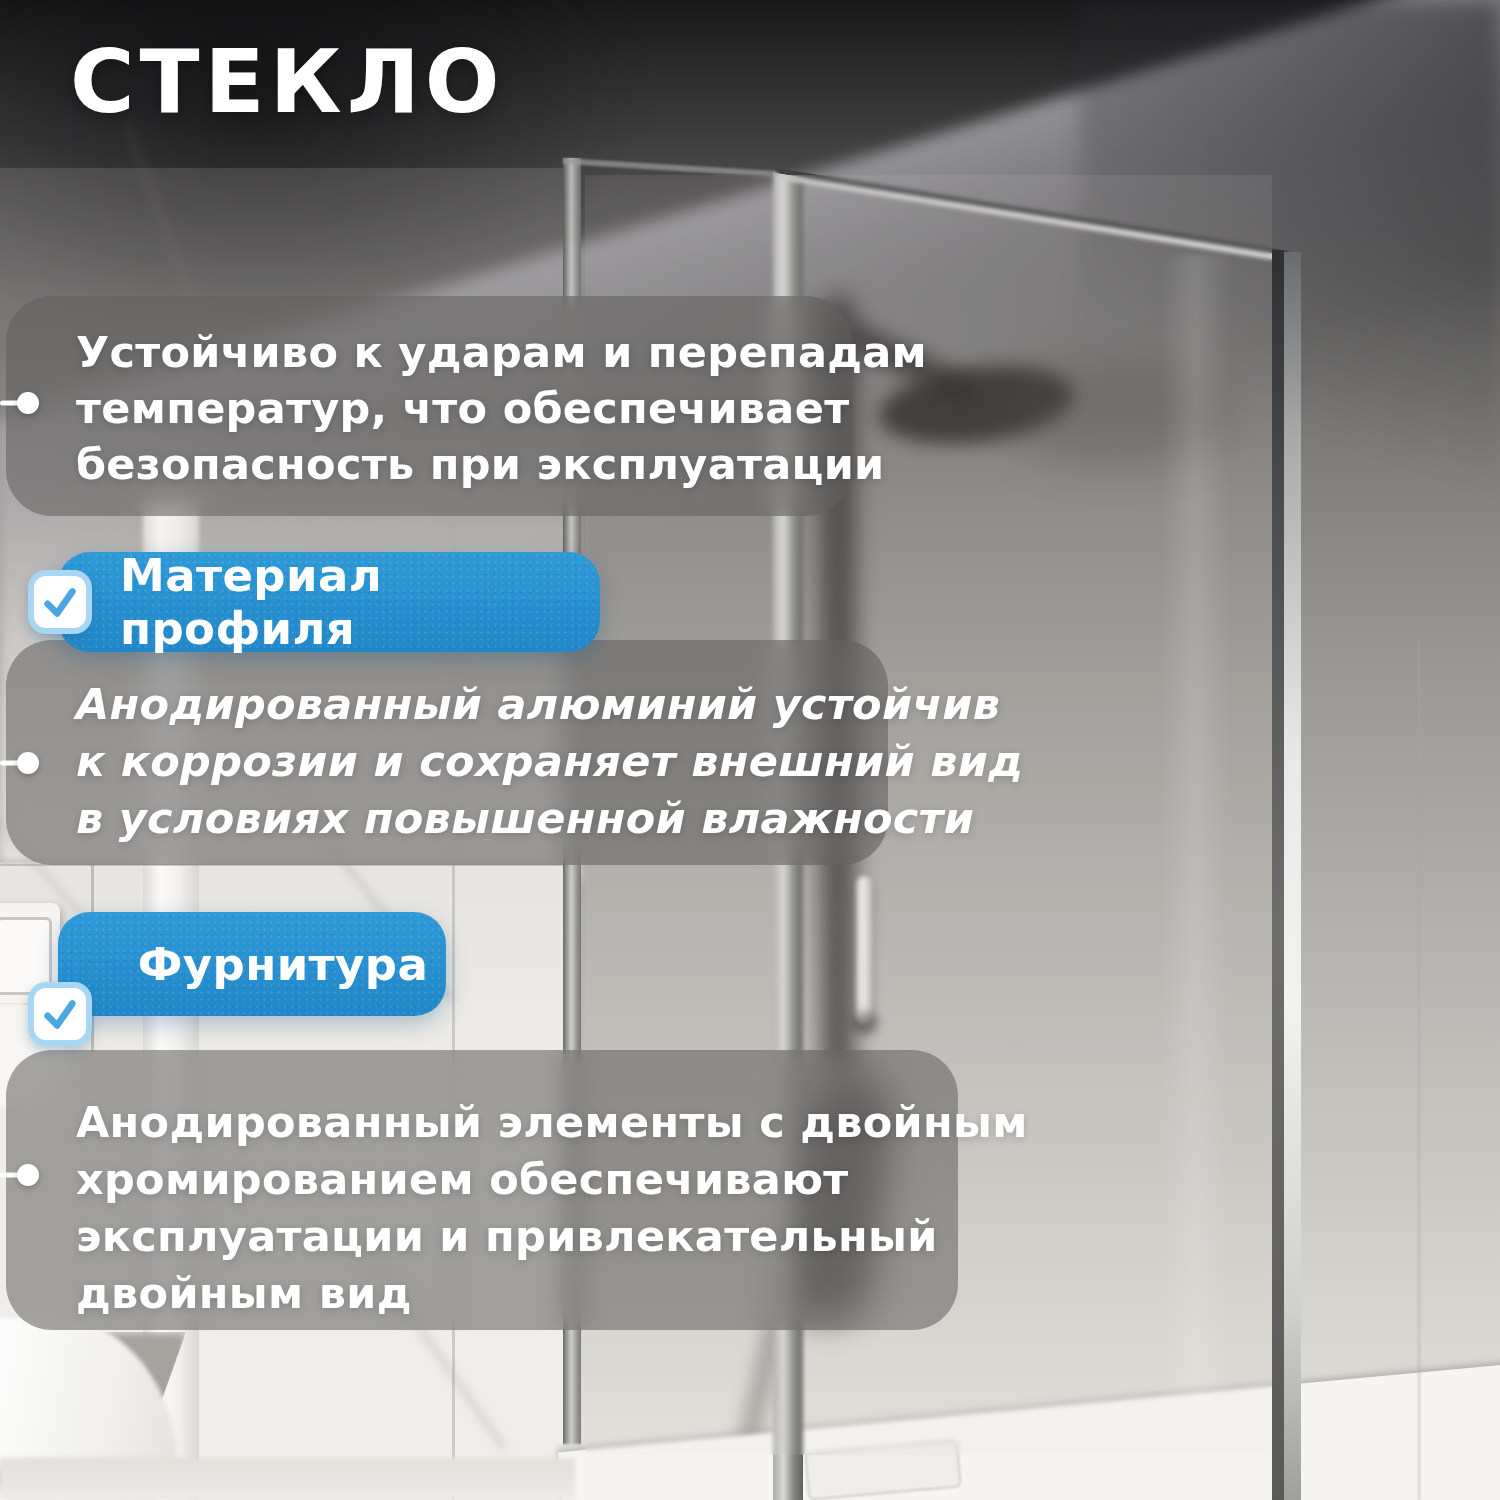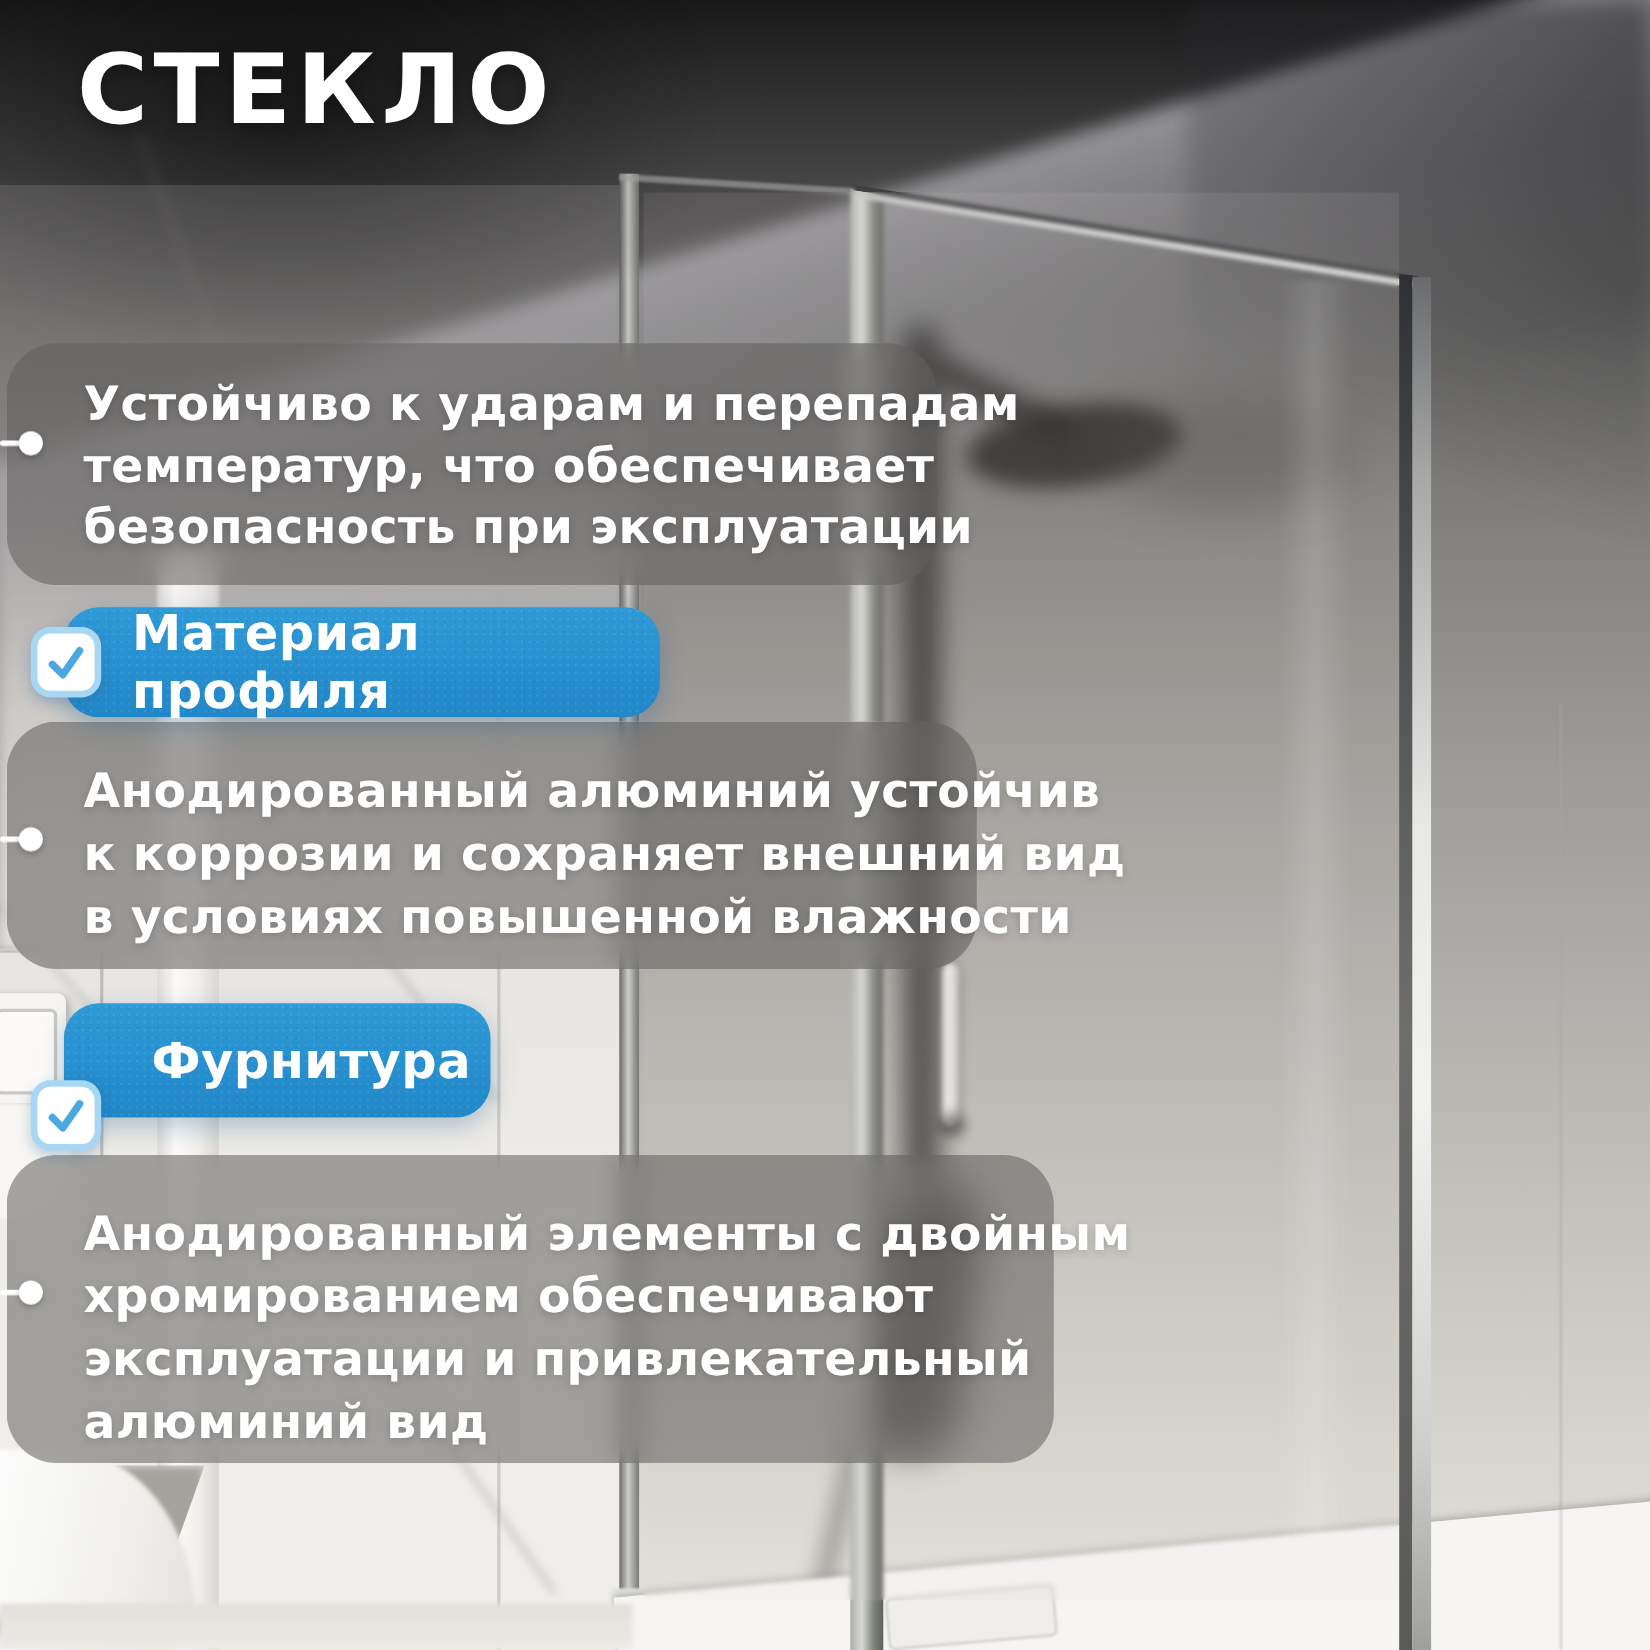--- a/index.html
+++ b/index.html
@@ -56,23 +56,23 @@
   #glass-refl{left:1160px;top:255px;width:70px;height:1150px;background:linear-gradient(90deg,rgba(255,255,255,0),rgba(255,255,255,.14),rgba(255,255,255,0));filter:blur(3px);}
   
   .title{position:absolute;left:70px;top:26px;z-index:10;margin:0;color:#fff;font-weight:700;
          font-size:88px;line-height:111px;letter-spacing:5px;text-shadow:0 3px 16px rgba(0,0,0,.3);}
   .title span{display:block;}
   .feature{position:static;}
   .panel{position:absolute;z-index:10;border-radius:46px;background:rgba(97,95,92,0.55);
          backdrop-filter:blur(12px);-webkit-backdrop-filter:blur(12px);box-sizing:border-box;}
   .tl{color:#fff;font-weight:700;font-size:43px;letter-spacing:.3px;white-space:nowrap;
       text-shadow:0 2px 8px rgba(0,0,0,.18);}
-  .f1 .panel{left:6px;top:312px;width:846px;height:220px;padding:28px 10px 0 70px;}
+  .f1 .panel{left:6px;top:296px;width:846px;height:220px;padding:28px 10px 0 70px;}
   .f1 .tl{line-height:56px;}
-  .f2 .panel{left:6px;top:656px;width:882px;height:225px;padding:36px 10px 0 70px;}
+  .f2 .panel{left:6px;top:640px;width:882px;height:225px;padding:36px 10px 0 70px;font-style:italic;}
   .f2 .tl{line-height:57px;}
   .f3 .panel{left:6px;top:1050px;width:952px;height:280px;padding:44px 10px 0 70px;}
   .f3 .tl{line-height:57px;}
   .connector{position:absolute;left:0;width:46px;height:24px;transform:translateY(-50%);z-index:12;}
   .f1 .connector{top:403px;} .f2 .connector{top:763px;} .f3 .connector{top:1175px;}
   .c-line{position:absolute;left:0;top:50%;transform:translateY(-50%);width:28px;height:5px;background:#fff;border-radius:3px;}
   .c-dot{position:absolute;left:17px;top:50%;transform:translateY(-50%);width:22px;height:22px;border-radius:50%;background:#fff;box-shadow:0 2px 6px rgba(0,0,0,.25);}
   .badge{position:absolute;z-index:11;display:flex;align-items:center;justify-content:center;
          border-radius:32px;background-color:#2a91d2;
          background-image:radial-gradient(rgba(255,255,255,.10) 1px,transparent 1.4px),radial-gradient(rgba(10,60,100,.10) 1px,transparent 1.4px),linear-gradient(180deg,#2f9ad8,#2187c8);
@@ -186,17 +186,17 @@
       </svg>
     </div>
     <div class="connector">
       <span class="c-line"></span>
       <span class="c-dot"></span>
     </div>
     <div class="panel">
       <div class="tl">Анодированный элементы с двойным</div>
       <div class="tl">хромированием обеспечивают</div>
       <div class="tl">эксплуатации и привлекательный</div>
-      <div class="tl">алюминий вид</div>
+      <div class="tl">двойным вид</div>
     </div>
   </div>
 
 </div>
 
 </body></html>

